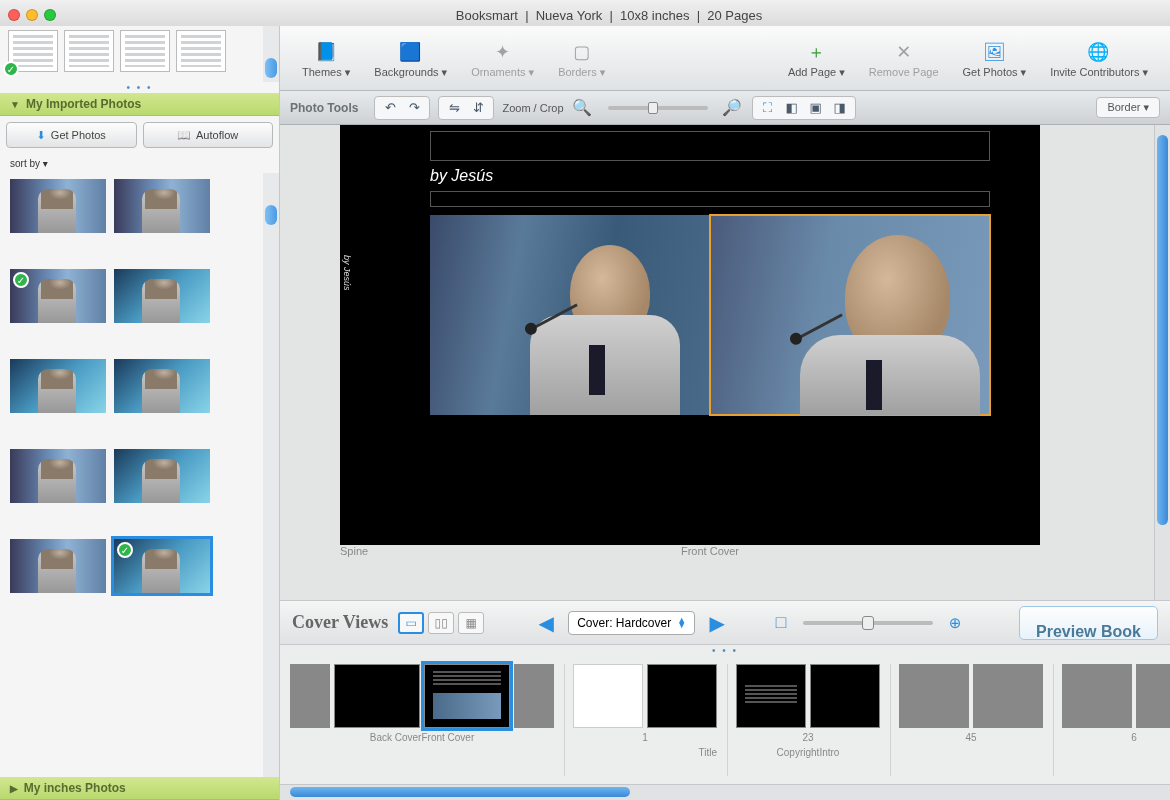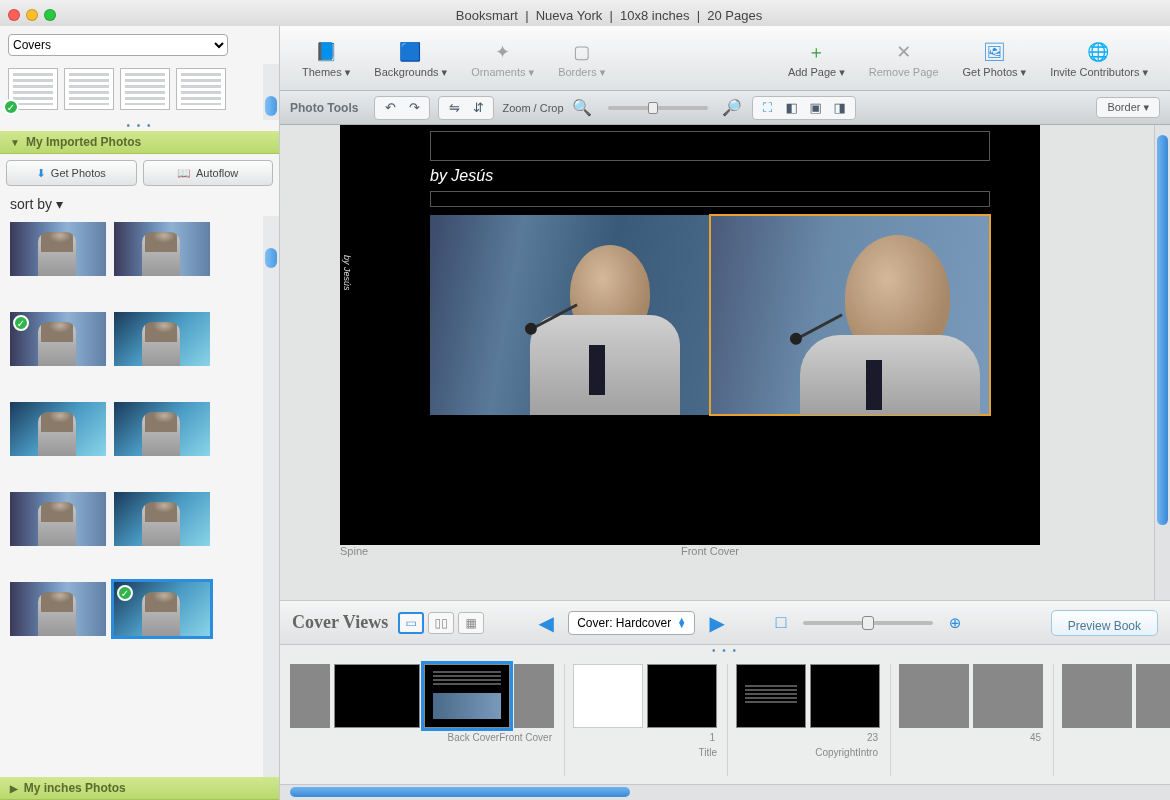--- a/index.html
+++ b/index.html
@@ -32,21 +32,21 @@
 
 .layout-select{padding:8px;}
 .layout-select select{width:220px;height:22px;font-size:12px;border:1px solid #aaa;border-radius:4px;background:#fff;}
 .layout-thumbs{display:flex;gap:6px;padding:4px 8px 10px;}
 .lthumb{width:50px;height:42px;background:#fff;border:1px solid #bbb;position:relative;}
 .lthumb .lines{position:absolute;inset:4px;background:repeating-linear-gradient(#d0d3d5,#d0d3d5 3px,#fff 3px,#fff 6px);}
 .lcheck{position:absolute;left:-6px;bottom:-6px;width:16px;height:16px;background:#2fb54b;border-radius:50%;border:2px solid #fff;display:flex;align-items:center;justify-content:center;color:#fff;font-size:10px;}
 
 .btn-row{display:flex;gap:6px;padding:6px;}
 .sbtn{flex:1;display:flex;align-items:center;justify-content:center;gap:5px;height:26px;background:linear-gradient(#fdfdfd,#e2e4e5);border:1px solid #b6b9bb;border-radius:4px;font-size:11px;color:#444;cursor:pointer;}
-.sort-by{padding:4px 10px;font-size:14px;color:#333;}
+.sort-by{padding:4px 10px;font-size:10px;color:#333;}
 
 .photo-list{flex:1;overflow:auto;padding:6px 10px;}
 .photo-row{display:flex;gap:8px;margin-bottom:36px;}
 .pthumb{width:96px;height:54px;position:relative;cursor:pointer;}
 .pthumb.singer{background:linear-gradient(90deg,#3a3a5a 0%,#6a8bb5 40%,#8fb2d4 60%,#6080a5 100%);}
 .pthumb.stage{background:linear-gradient(135deg,#1a3a5a,#4a9bc4,#88d4e8);}
 .pthumb.sel{outline:3px solid #2a8de0;}
 .pthumb .pcheck{position:absolute;left:3px;top:3px;width:16px;height:16px;background:#2fb54b;border-radius:50%;border:2px solid #fff;color:#fff;font-size:10px;display:flex;align-items:center;justify-content:center;}
 .pthumb .silhouette{position:absolute;bottom:0;left:28px;width:38px;height:44px;background:radial-gradient(ellipse 16px 10px at 60% 18%,#c0b0a0,#8a7a6a 70%) top center/32px 20px no-repeat, linear-gradient(#c8c8c8,#989898);border-radius:10px 10px 0 0;}
 
@@ -84,33 +84,33 @@
 .bottom-tools{height:44px;display:flex;align-items:center;padding:0 12px;gap:10px;background:linear-gradient(#f4f5f5,#e0e2e3);border-bottom:1px solid #c5c8ca;}
 .bottom-tools .cv-label{font-weight:bold;font-size:18px;color:#666;font-family:Liberation Serif, serif;}
 .view-btns{display:flex;gap:4px;}
 .view-btns .vb{width:26px;height:22px;border:1px solid #bbb;border-radius:3px;background:#f8f8f8;display:flex;align-items:center;justify-content:center;font-size:12px;color:#888;cursor:pointer;}
 .view-btns .vb.active{border:2px solid #2a8de0;color:#2a8de0;}
 .nav-arrow{width:24px;height:24px;color:#2a8de0;font-size:20px;cursor:pointer;display:flex;align-items:center;justify-content:center;}
 .cover-dd{height:24px;border:1px solid #aaa;border-radius:4px;padding:0 8px;font-size:12px;background:#fff;display:flex;align-items:center;gap:6px;}
 .cover-dd .updown{font-size:9px;line-height:5px;color:#2a8de0;}
 .zoom-slider{width:130px;height:4px;background:#bbb;border-radius:2px;position:relative;}
 .zoom-slider .zt{position:absolute;top:-5px;left:45%;width:12px;height:14px;background:#eee;border:1px solid #888;border-radius:3px;}
-.preview-btn{margin-left:auto;height:26px;padding:8px 16px;border:1px solid #9ec8e8;background:linear-gradient(#fefefe,#e8f2fa);border-radius:5px;font-size:12px;color:#4a7a9a;}
+.preview-btn{margin-left:auto;height:26px;padding:16px 16px;border:1px solid #9ec8e8;background:linear-gradient(#fefefe,#e8f2fa);border-radius:5px;font-size:16px;color:#4a7a9a;font-weight:bold;}
 
 .filmstrip{flex:1;display:flex;overflow-x:auto;padding:8px 10px;gap:8px;position:relative;}
 .page-group{display:flex;flex-direction:column;gap:4px;border-right:1px solid #d0d2d3;padding-right:10px;}
 .page-group .thumbs{display:flex;gap:4px;}
 .page-thumb{width:86px;height:64px;background:#000;border:1px solid #888;position:relative;}
 .page-thumb.half{width:40px;}
 .page-thumb.gray{background:#888;}
 .page-thumb.sel{outline:3px solid #2a8de0;}
 .page-thumb .mini-photo{position:absolute;left:8px;right:8px;bottom:8px;height:26px;background:linear-gradient(90deg,#4a6a8a,#7a9abb);}
 .page-thumb .mini-lines{position:absolute;left:8px;right:8px;top:6px;height:14px;background:repeating-linear-gradient(#555,#555 2px,#000 2px,#000 4px);}
 .page-label{font-size:10px;color:#888;text-align:center;}
-.page-nums{display:flex;justify-content:flex-end;font-size:10px;color:#888;padding:0 2px;}
+.page-nums{display:flex;justify-content:center;font-size:10px;color:#888;padding:0 2px;}
 
 .right-scroll{position:absolute;right:0;top:125px;bottom:200px;width:16px;background:#e0e2e3;border-left:1px solid #c5c8ca;}
 .right-scroll .bar{position:absolute;top:10px;left:2px;right:2px;height:390px;background:linear-gradient(90deg,#6fb4f0,#3a8ad8);border-radius:6px;}
 .left-scroll{position:absolute;right:0;top:0;bottom:0;width:16px;background:#e8e9ea;}
 .left-scroll .knob{position:absolute;top:32px;left:2px;right:2px;height:20px;background:linear-gradient(90deg,#7fc0f4,#4a9ae4);border-radius:6px;}
 .hscroll{height:16px;background:#e0e2e3;border-top:1px solid #c5c8ca;position:relative;}
 .hscroll .hb{position:absolute;left:10px;top:2px;height:10px;width:340px;background:linear-gradient(#6fb4f0,#3a8ad8);border-radius:5px;}
 .dots{font-size:10px;color:#5a8ab8;text-align:center;letter-spacing:2px;}
 </style>
 </head>
@@ -121,23 +121,20 @@
     <span class="red"></span>
     <span class="yellow"></span>
     <span class="green"></span>
   </div>
   <div class="title">
     <span>Booksmart</span>&nbsp;&nbsp;|&nbsp;&nbsp;<span>Nueva York</span>&nbsp;&nbsp;|&nbsp;&nbsp;<span>10x8 inches</span>&nbsp;&nbsp;|&nbsp;&nbsp;<span>20 Pages</span>
   </div>
 </div>
 
 <div class="left-panel">
-  <div class="layout-select">
-    <select><option>Covers</option></select>
-  </div>
   <div class="layout-thumbs" style="position:relative;">
     <div class="lthumb">
         <div class="lines"></div>
         <div class="lcheck">✓</div>
       </div>
     <div class="lthumb">
         <div class="lines"></div>
       </div>
     <div class="lthumb">
         <div class="lines"></div>

